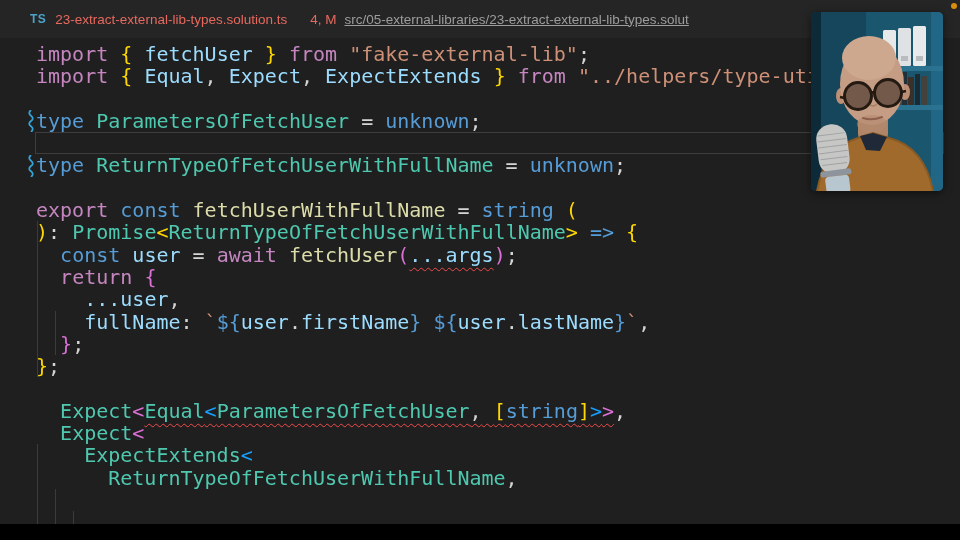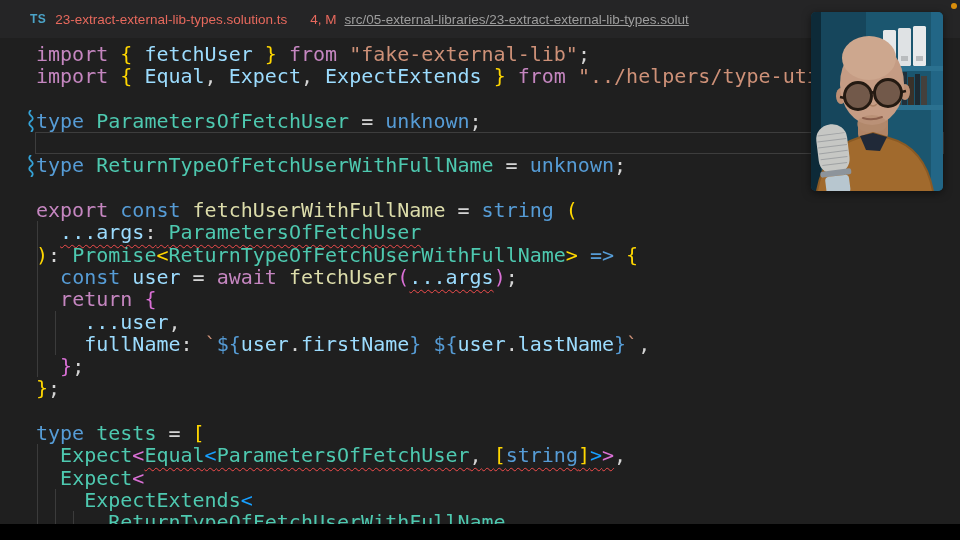--- a/index.html
+++ b/index.html
@@ -76,30 +76,28 @@
   <div class="editor">
     <div class="code-lines" id="code-lines">
         <div class="line"><span class="tok kw">import</span><span class="tok fg"> </span><span class="tok b1">{</span><span class="tok fg"> </span><span class="tok var">fetchUser</span><span class="tok fg"> </span><span class="tok b1">}</span><span class="tok fg"> </span><span class="tok kw">from</span><span class="tok fg"> </span><span class="tok str">"fake-external-lib"</span><span class="tok fg">;</span></div>
         <div class="line"><span class="tok kw">import</span><span class="tok fg"> </span><span class="tok b1">{</span><span class="tok fg"> </span><span class="tok var">Equal</span><span class="tok fg">, </span><span class="tok var">Expect</span><span class="tok fg">, </span><span class="tok var">ExpectExtends</span><span class="tok fg"> </span><span class="tok b1">}</span><span class="tok fg"> </span><span class="tok kw">from</span><span class="tok fg"> </span><span class="tok str">"../helpers/type-utils"</span><span class="tok fg">;</span></div>
         <div class="line"></div>
         <div class="line"><span class="tok kwb">type</span><span class="tok fg"> </span><span class="tok type">ParametersOfFetchUser</span><span class="tok fg"> = </span><span class="tok kwb">unknown</span><span class="tok fg">;</span></div>
         <div class="line"></div>
         <div class="line"><span class="tok kwb">type</span><span class="tok fg"> </span><span class="tok type">ReturnTypeOfFetchUserWithFullName</span><span class="tok fg"> = </span><span class="tok kwb">unknown</span><span class="tok fg">;</span></div>
         <div class="line"></div>
         <div class="line"><span class="tok kw">export</span><span class="tok fg"> </span><span class="tok kwb">const</span><span class="tok fg"> </span><span class="tok fn">fetchUserWithFullName</span><span class="tok fg"> = </span><span class="tok kwb">string</span><span class="tok fg"> </span><span class="tok b1">(</span></div>
-        <div class="line"><span class="tok fg">  </span><span class="tok var sq">...args</span><span class="tok fg sq">:</span><span class="tok fg sq"> </span><span class="tok type sq">ParametersOfFetchUser</span></div>
         <div class="line"><span class="tok b1">)</span><span class="tok fg">:</span><span class="tok fg"> </span><span class="tok type">Promise</span><span class="tok b1">&lt;</span><span class="tok type">ReturnTypeOfFetchUserWithFullName</span><span class="tok b1">&gt;</span><span class="tok fg"> </span><span class="tok kwb">=&gt;</span><span class="tok fg"> </span><span class="tok b1">{</span></div>
         <div class="line"><span class="tok fg">  </span><span class="tok kwb">const</span><span class="tok fg"> </span><span class="tok var">user</span><span class="tok fg"> = </span><span class="tok kw">await</span><span class="tok fg"> </span><span class="tok fn">fetchUser</span><span class="tok b2">(</span><span class="tok var sq">...args</span><span class="tok b2">)</span><span class="tok fg">;</span></div>
         <div class="line"><span class="tok fg">  </span><span class="tok kw">return</span><span class="tok fg"> </span><span class="tok b2">{</span></div>
         <div class="line"><span class="tok fg">    </span><span class="tok var">...user</span><span class="tok fg">,</span></div>
         <div class="line"><span class="tok fg">    </span><span class="tok var">fullName</span><span class="tok fg">:</span><span class="tok fg"> </span><span class="tok str">`</span><span class="tok kwb">${</span><span class="tok var">user</span><span class="tok fg">.</span><span class="tok var">firstName</span><span class="tok kwb">}</span><span class="tok str"> </span><span class="tok kwb">${</span><span class="tok var">user</span><span class="tok fg">.</span><span class="tok var">lastName</span><span class="tok kwb">}</span><span class="tok str">`</span><span class="tok fg">,</span></div>
         <div class="line"><span class="tok fg">  </span><span class="tok b2">}</span><span class="tok fg">;</span></div>
         <div class="line"><span class="tok b1">}</span><span class="tok fg">;</span></div>
         <div class="line"></div>
-        <div class="line"><span class="tok kwb">type</span><span class="tok fg"> </span><span class="tok type">tests</span><span class="tok fg"> = </span><span class="tok b1">[</span></div>
         <div class="line"><span class="tok fg">  </span><span class="tok type">Expect</span><span class="tok b2">&lt;</span><span class="tok type sq">Equal</span><span class="tok b3 sq">&lt;</span><span class="tok type sq">ParametersOfFetchUser</span><span class="tok fg sq">,</span><span class="tok fg sq"> </span><span class="tok b1 sq">[</span><span class="tok kwb sq">string</span><span class="tok b1 sq">]</span><span class="tok b3 sq">&gt;</span><span class="tok b2 sq">&gt;</span><span class="tok fg">,</span></div>
         <div class="line"><span class="tok fg">  </span><span class="tok type">Expect</span><span class="tok b2">&lt;</span></div>
         <div class="line"><span class="tok fg">    </span><span class="tok type">ExpectExtends</span><span class="tok b3">&lt;</span></div>
         <div class="line"><span class="tok fg">      </span><span class="tok type">ReturnTypeOfFetchUserWithFullName</span><span class="tok fg">,</span></div>
       </div>
   </div>
 
   <div class="cursor-line-box" id="cursor-line-box" style="top: 132.2px;"></div>
 
   <div id="indent-guides">

